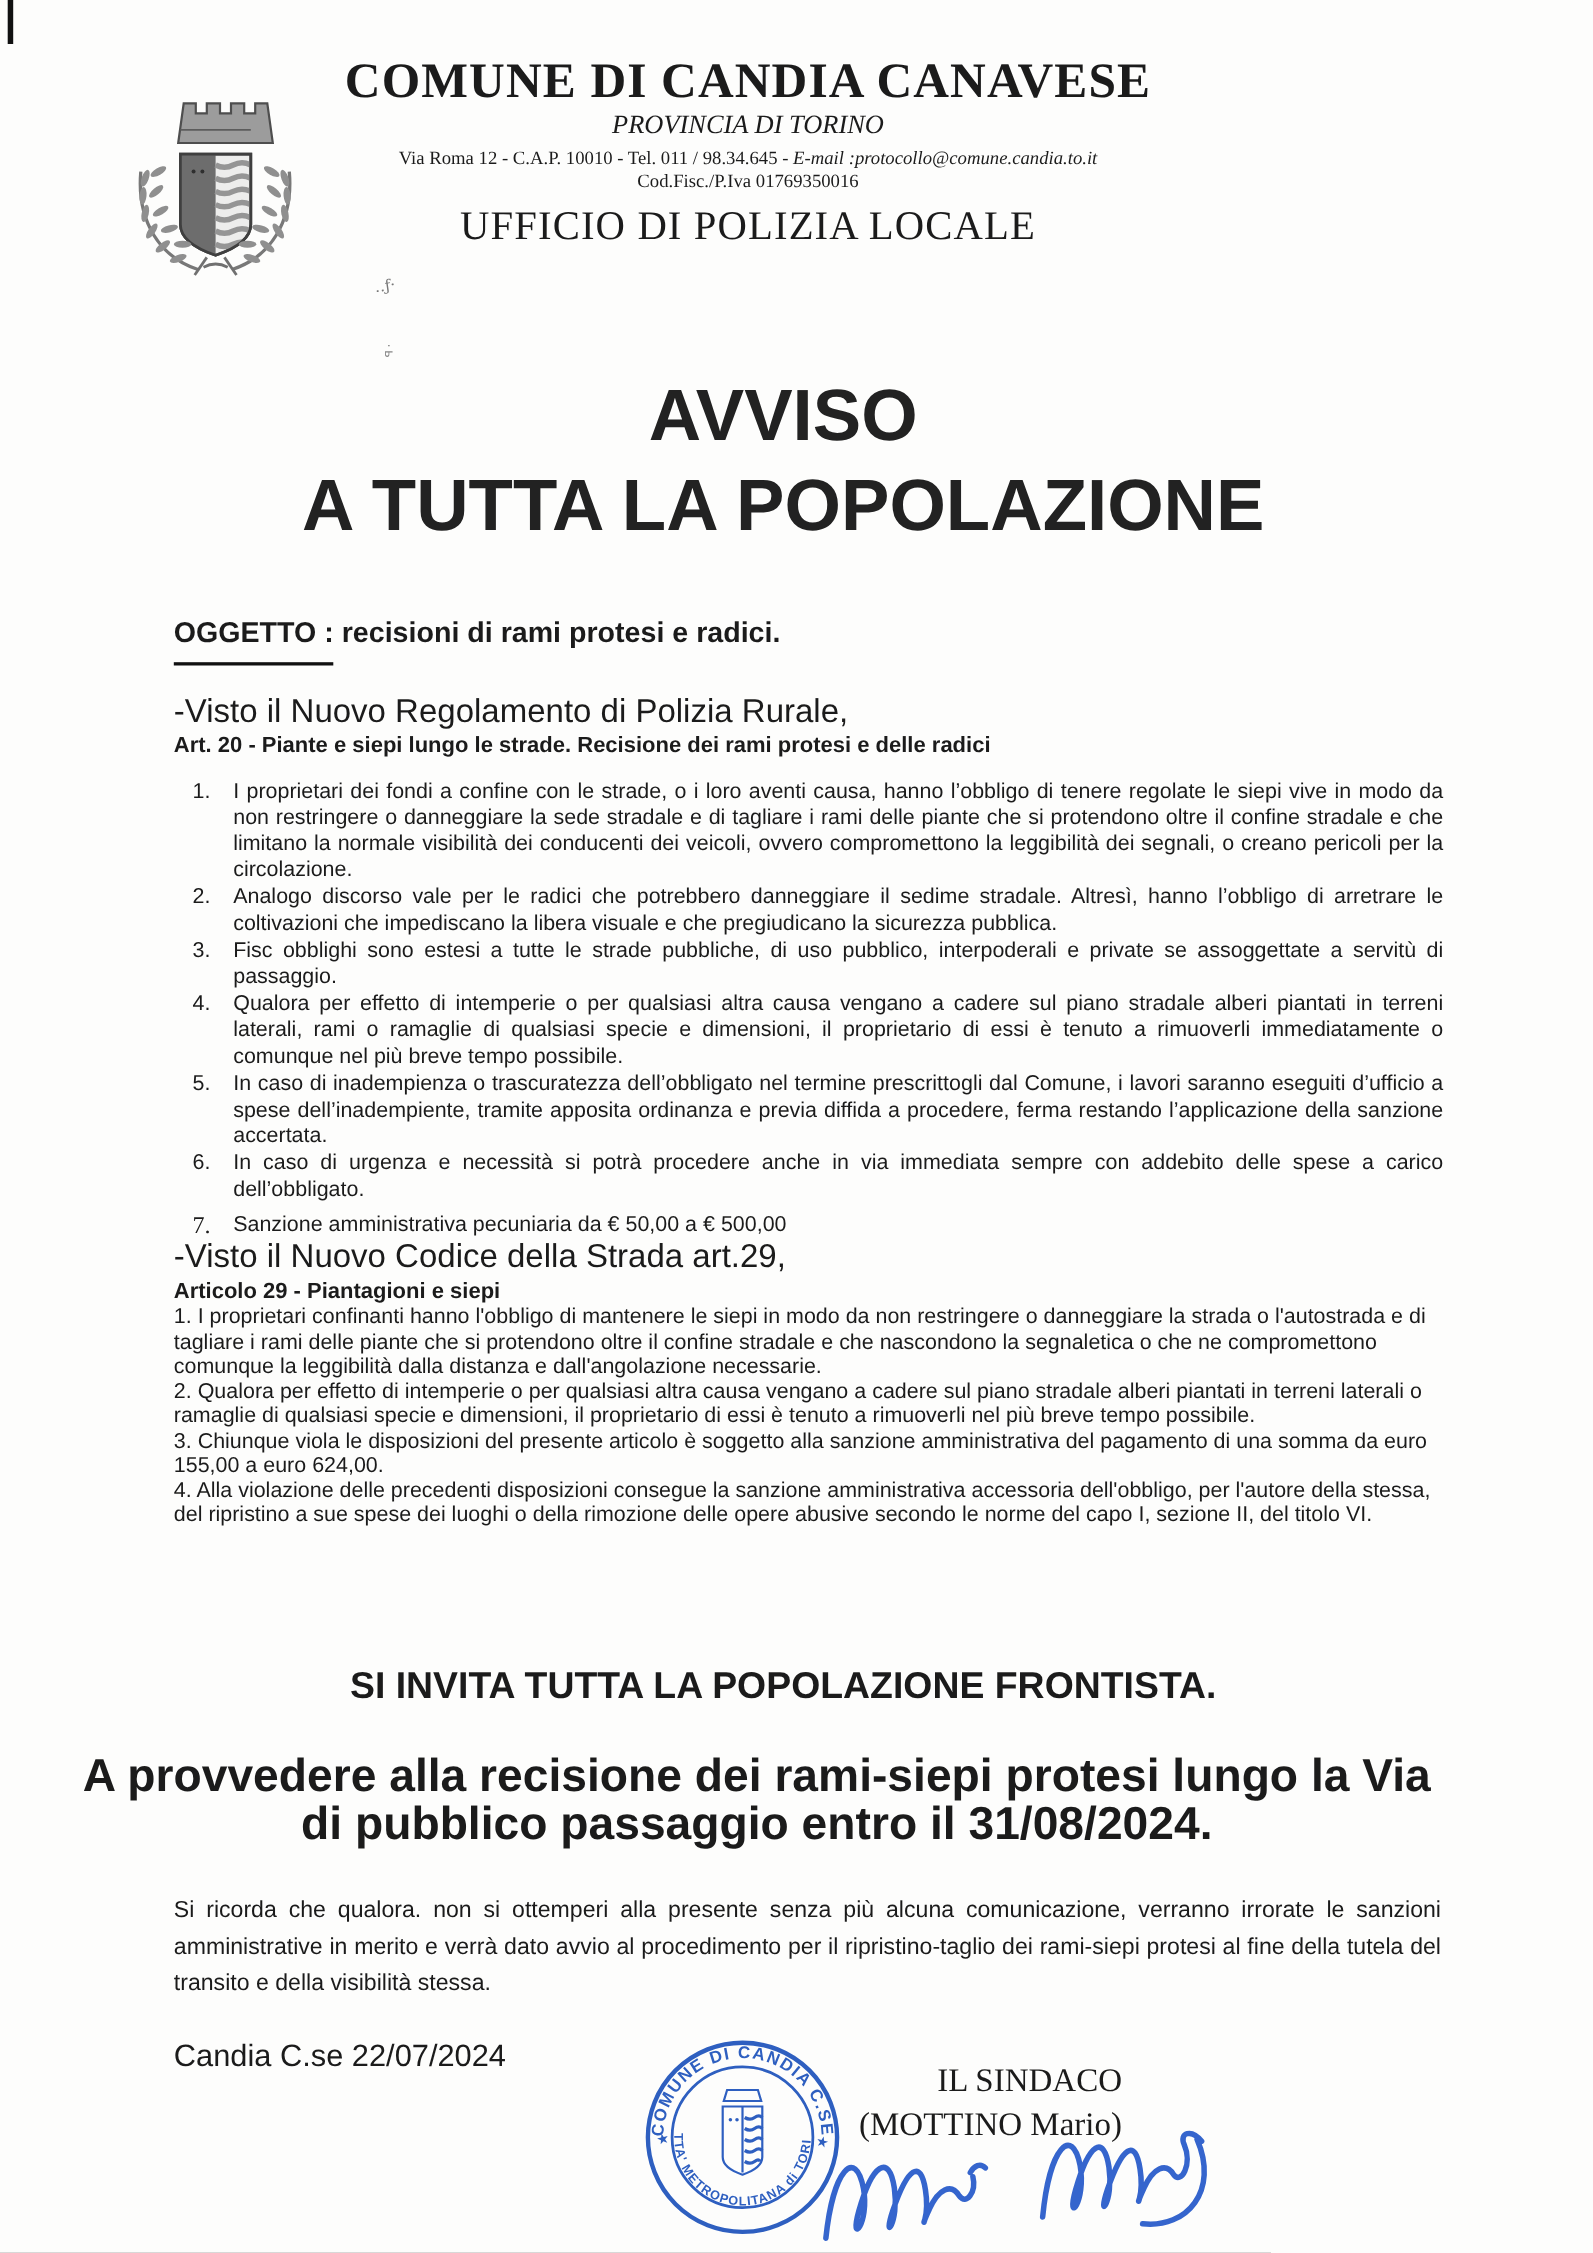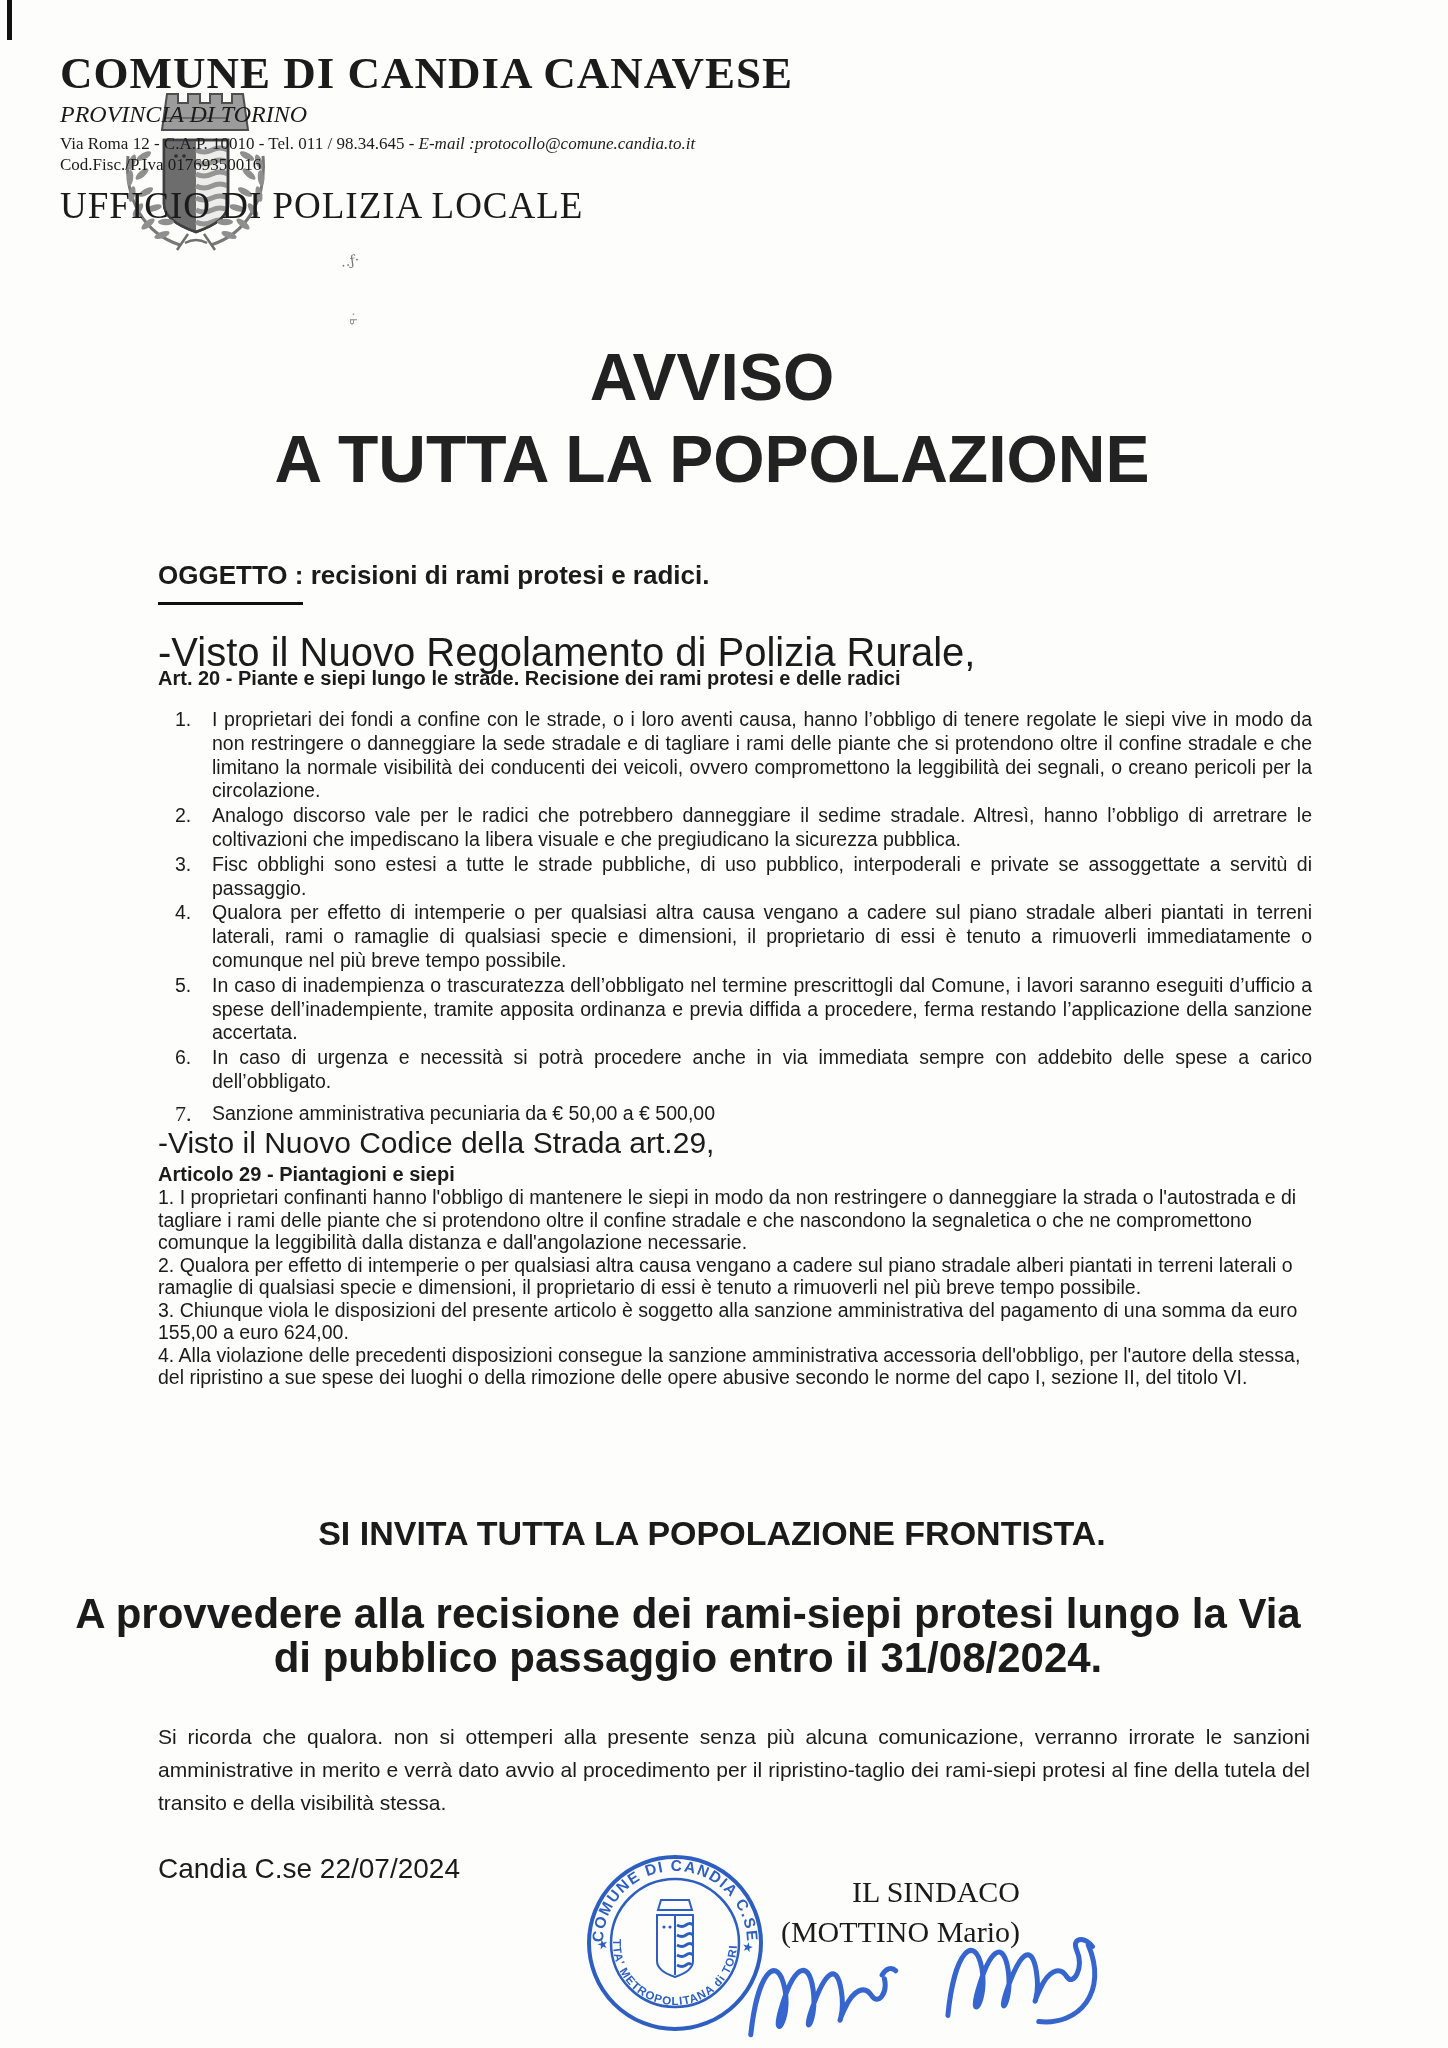--- a/index.html
+++ b/index.html
@@ -9,36 +9,36 @@
     background:#fdfdfc; color:#1b1b1b; overflow:hidden; margin:0 auto;
   }
   
   .corner-mark { position:absolute; left:7px; top:0; width:5px; height:40px; background:#111; }
   .speck1 { position:absolute; left:340px; top:252px; width:26px; height:10px; color:#777;
             font-size:14px; font-family:"DejaVu Serif", serif; transform:rotate(-8deg); }
   .speck2 { position:absolute; left:352px; top:312px; width:10px; height:44px; color:#888;
             font-size:13px; letter-spacing:2px; writing-mode:vertical-rl; }
   
   .coat { position:absolute; left:88px; top:38px; width:215px; height:218px; }
-  .header-text { position:absolute; left:60px; top:50px; width:1240px; text-align:left;
+  .header-text { position:absolute; left:60px; top:50px; width:1240px; text-align:center;
                  font-family:"Liberation Serif", serif; }
   .muni   { font-size:45px; font-weight:bold; letter-spacing:1px; line-height:1.05; }
   .prov   { font-size:24px; font-style:italic; margin-top:4px; }
   .addr   { font-size:17px; margin-top:6px; }
   .addr .email { font-style:italic; }
   .fisc   { font-size:17px; margin-top:1px; }
   .office { font-size:37px; margin-top:9px; letter-spacing:1px; }
   
   .doc-title { position:absolute; left:0; top:336px; width:1424px; text-align:center;
                font-weight:bold; font-size:66px; line-height:82px; letter-spacing:0; color:#222; }
   
   .subject { position:absolute; left:158px; top:560px; font-size:26px; font-weight:bold; }
   .subject-label { border-bottom:3px solid #111; padding-bottom:12px; }
   
-  .h-visto1 { position:absolute; left:158px; top:630px; font-size:40px;text-align:right; }
+  .h-visto1 { position:absolute; left:158px; top:630px; font-size:30px;text-align:right; }
   .h-art20  { position:absolute; left:158px; top:667px; font-size:20px; font-weight:bold; }
   
   .rlist { position:absolute; left:175px; top:708px; width:1137px; }
   .li { display:grid; grid-template-columns:37px 1fr; column-gap:0; margin-bottom:1px; }
   .num { font-size:19.5px; line-height:23.8px; }
   .itxt { font-size:19.5px; line-height:23.8px; text-align:justify; }
   .li.last { margin-top:8px; }
   .li.last .num { font-family:"Liberation Serif", serif; font-size:22px; }
   .li.last .itxt { text-align:left; }
   

